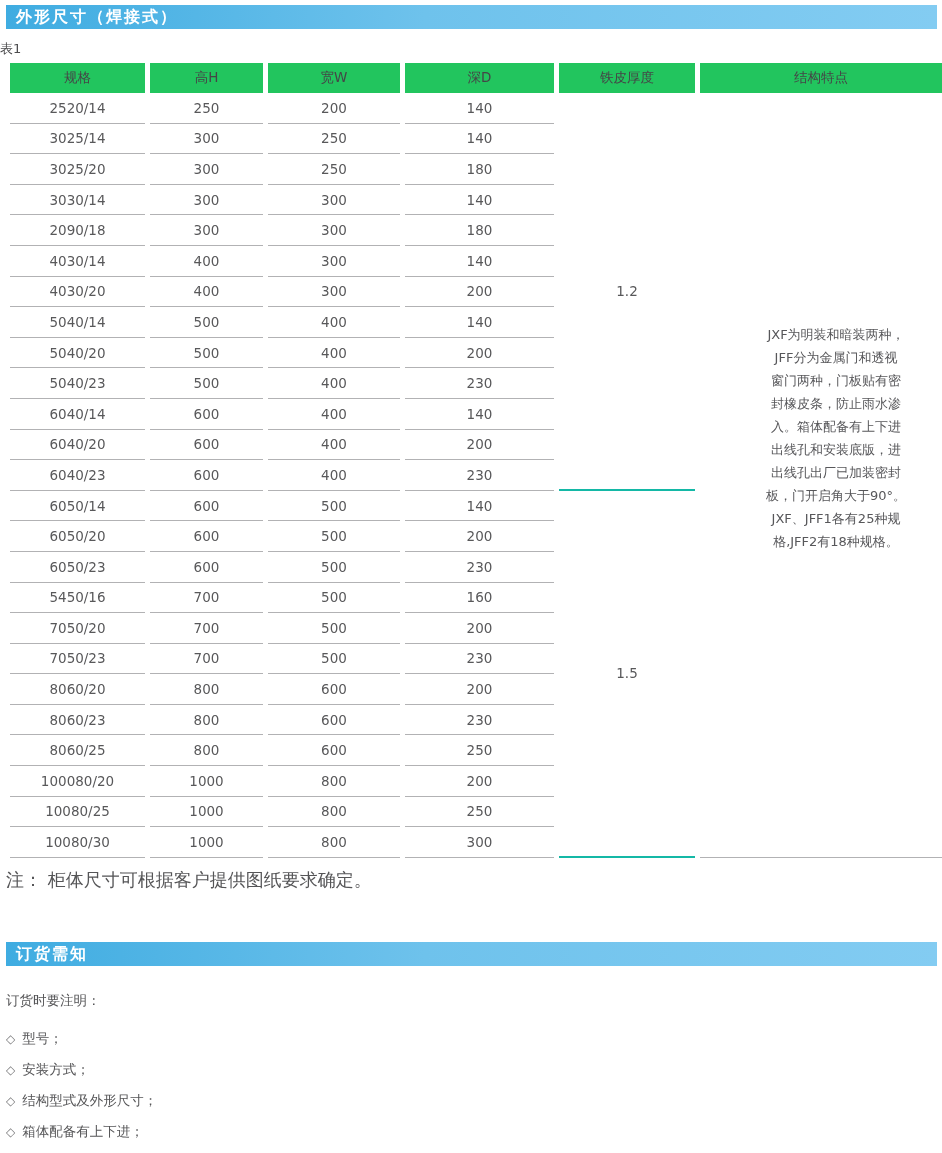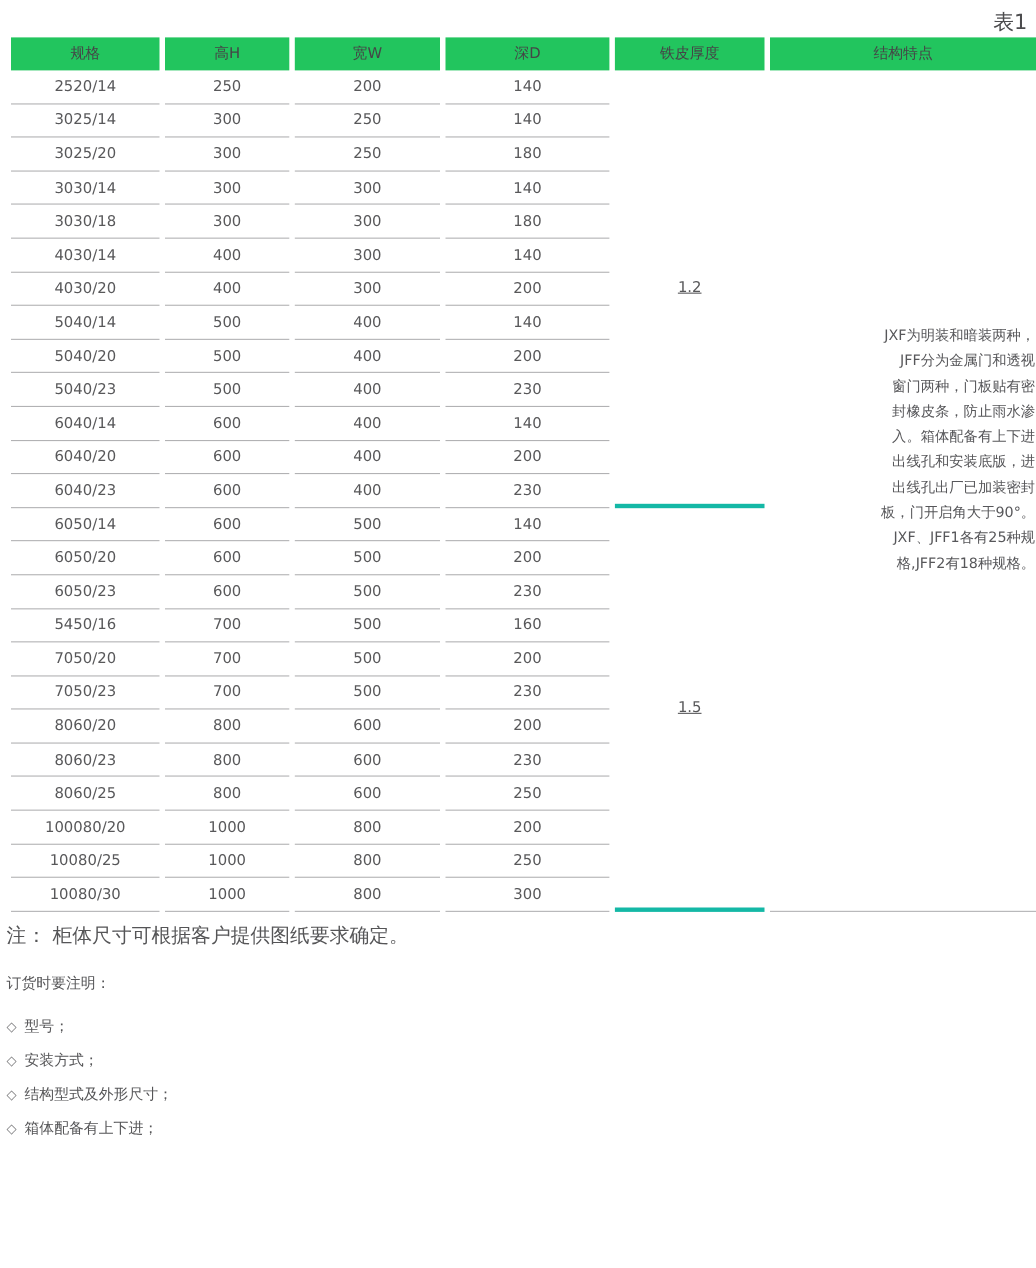--- a/index.html
+++ b/index.html
@@ -15,24 +15,23 @@
     height: 24px; line-height: 24px;
     background: linear-gradient(90deg, #3face1 0%, #6ec2ec 45%, #83ccf2 100%);
     color: #ffffff;
     font-weight: bold;
     font-size: 16px;
     padding-left: 10px;
     letter-spacing: 2px;
   }
   .banner-ordering { margin-top: 53px; }
   .table-label {
-    text-align: right;
     margin: 12px 8px 0 0;
     height: 16px; line-height: 16px;
-    font-size: 19px;
+    font-size: 13px;
     color: #4c4c4e;
   }
   table.spec-table {
     width: 932px;
     margin: 6px 5px 0 5px;
     border-collapse: separate;
     border-spacing: 5px 0;
     table-layout: fixed;
     font-size: 13.5px;
   }
@@ -45,30 +44,29 @@
     text-align: center;
   }
   .spec-table tbody td {
     height: 27.6px;
     text-align: center;
     color: #58585a;
     border-bottom: 1px solid #b2b2b4;
   }
   .spec-table td.thickness {
     vertical-align: middle;
-    border-bottom: 4px solid #14b8a6;
-    text-decoration: underline;
+    border-bottom: 2px solid #14b8a6;
   }
   .spec-table td.structure {
     vertical-align: middle;
     border-bottom: 1px solid #b2b2b4;
   }
   .structure-text {
     margin: 0 0 72px 30px;
-    text-align: right;
+    text-align: center;
     font-size: 13px;
     line-height: 22.9px;
     color: #57575a;
   }
   .footnote {
     margin: 13px 0 0 6px;
     height: 18px; line-height: 18px;
     font-size: 18px;
     color: #555557;
   }
@@ -92,20 +90,23 @@
     color: #7a7a7c;
     margin-right: 7px;
     line-height: 18px;
   }
 </style>
 </head>
 <body>
 
 <div class="page">
 
+  <div class="banner">
+    <span>外形尺寸（焊接式）</span>
+  </div>
 
   <div class="table-label">表1</div>
 
   <table class="spec-table">
     <colgroup>
       <col style="width:135px">
         <col style="width:113px">
         <col style="width:132px">
       <col style="width:149px">
         <col style="width:136px">
@@ -155,21 +156,21 @@
           <td>250</td>
           <td>180</td>
         </tr>
         <tr>
           <td>3030/14</td>
           <td>300</td>
           <td>300</td>
           <td>140</td>
         </tr>
         <tr>
-          <td>3030/18</td>
+          <td>2090/18</td>
           <td>300</td>
           <td>300</td>
           <td>180</td>
         </tr>
         <tr>
           <td>4030/14</td>
           <td>400</td>
           <td>300</td>
           <td>140</td>
         </tr>
@@ -286,20 +287,23 @@
           <td>10080/30</td>
           <td>1000</td>
           <td>800</td>
           <td>300</td>
         </tr>
       </tbody>
   </table>
 
   <div class="footnote">注： 柜体尺寸可根据客户提供图纸要求确定。</div>
 
+  <div class="banner banner-ordering">
+    <span>订货需知</span>
+  </div>
 
   <div class="order-intro">订货时要注明：</div>
 
   <div class="order-list">
     <div class="order-item">
       <span class="diamond">◇</span>
       <span>型号；</span>
     </div>
     <div class="order-item">
       <span class="diamond">◇</span>

